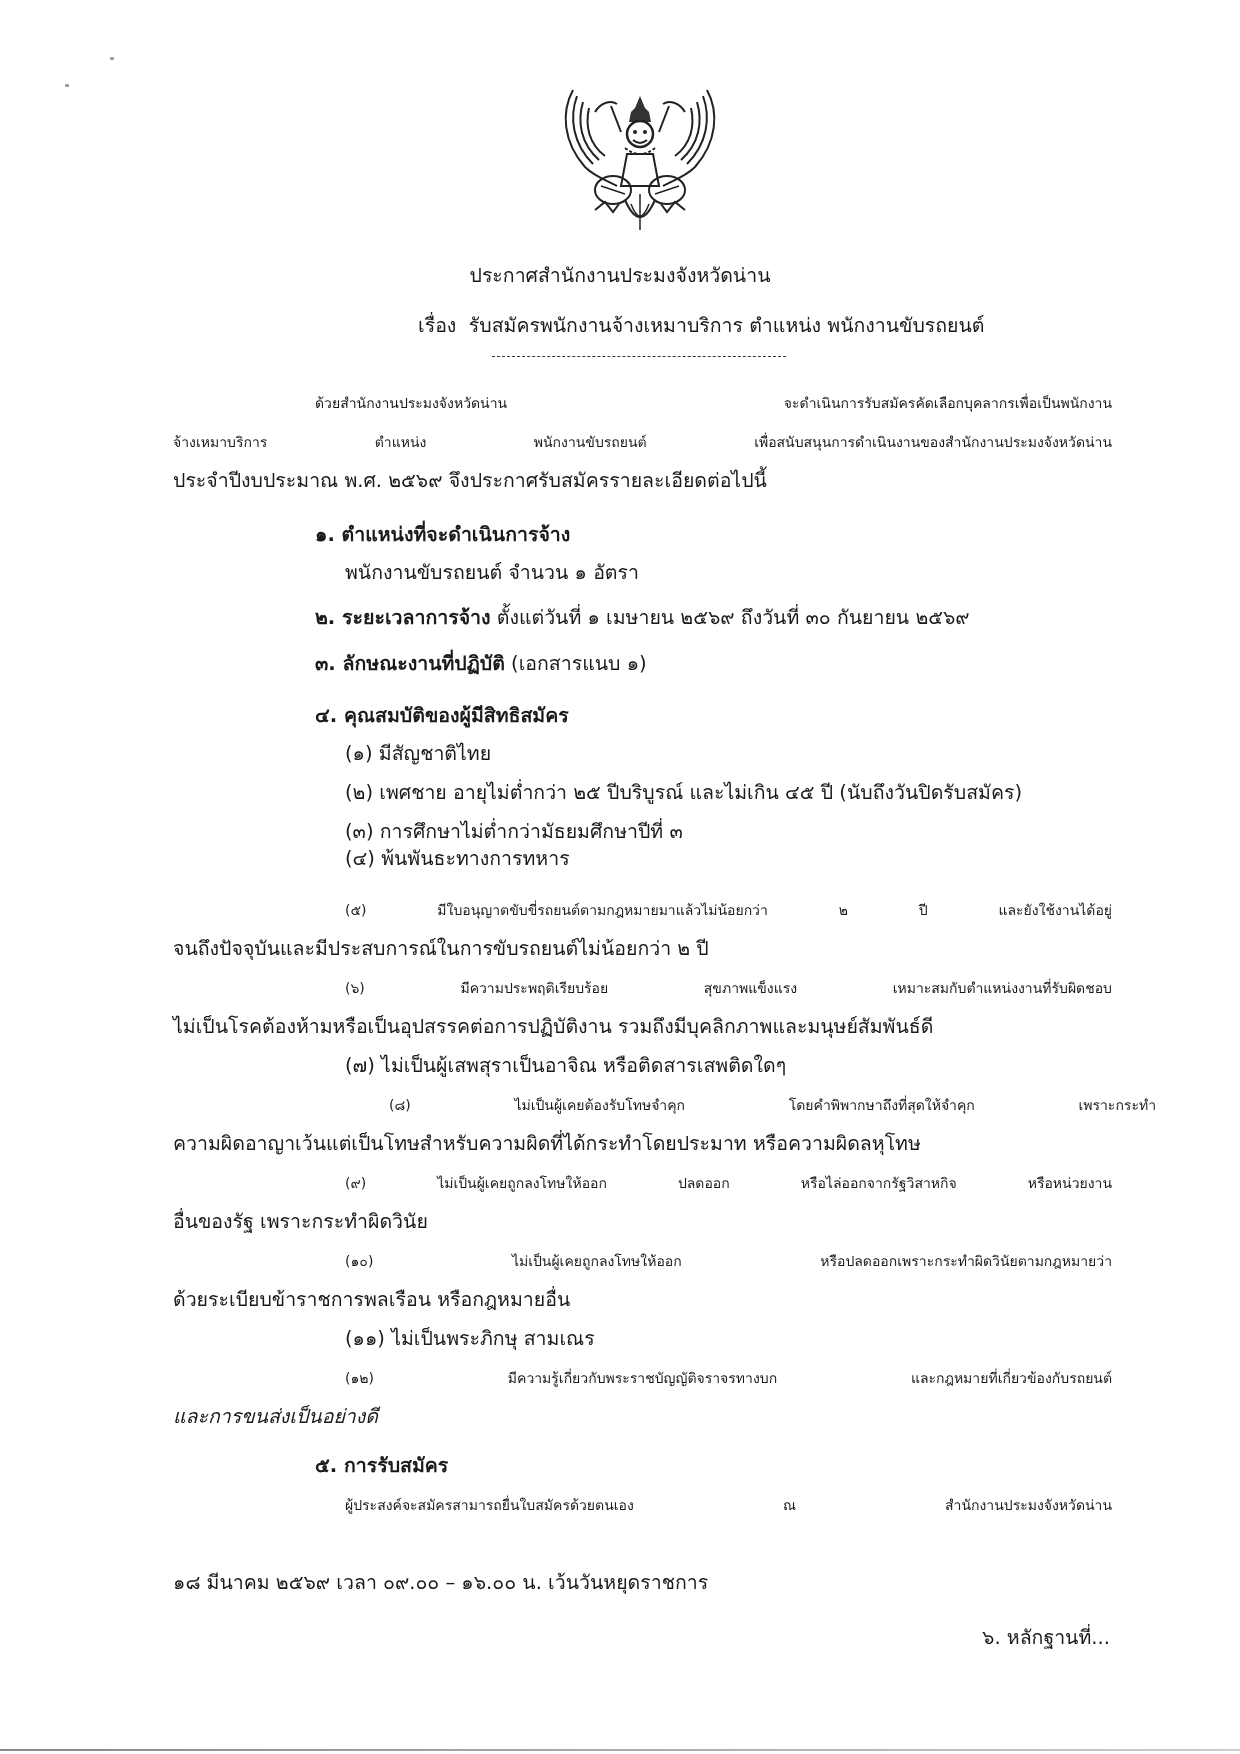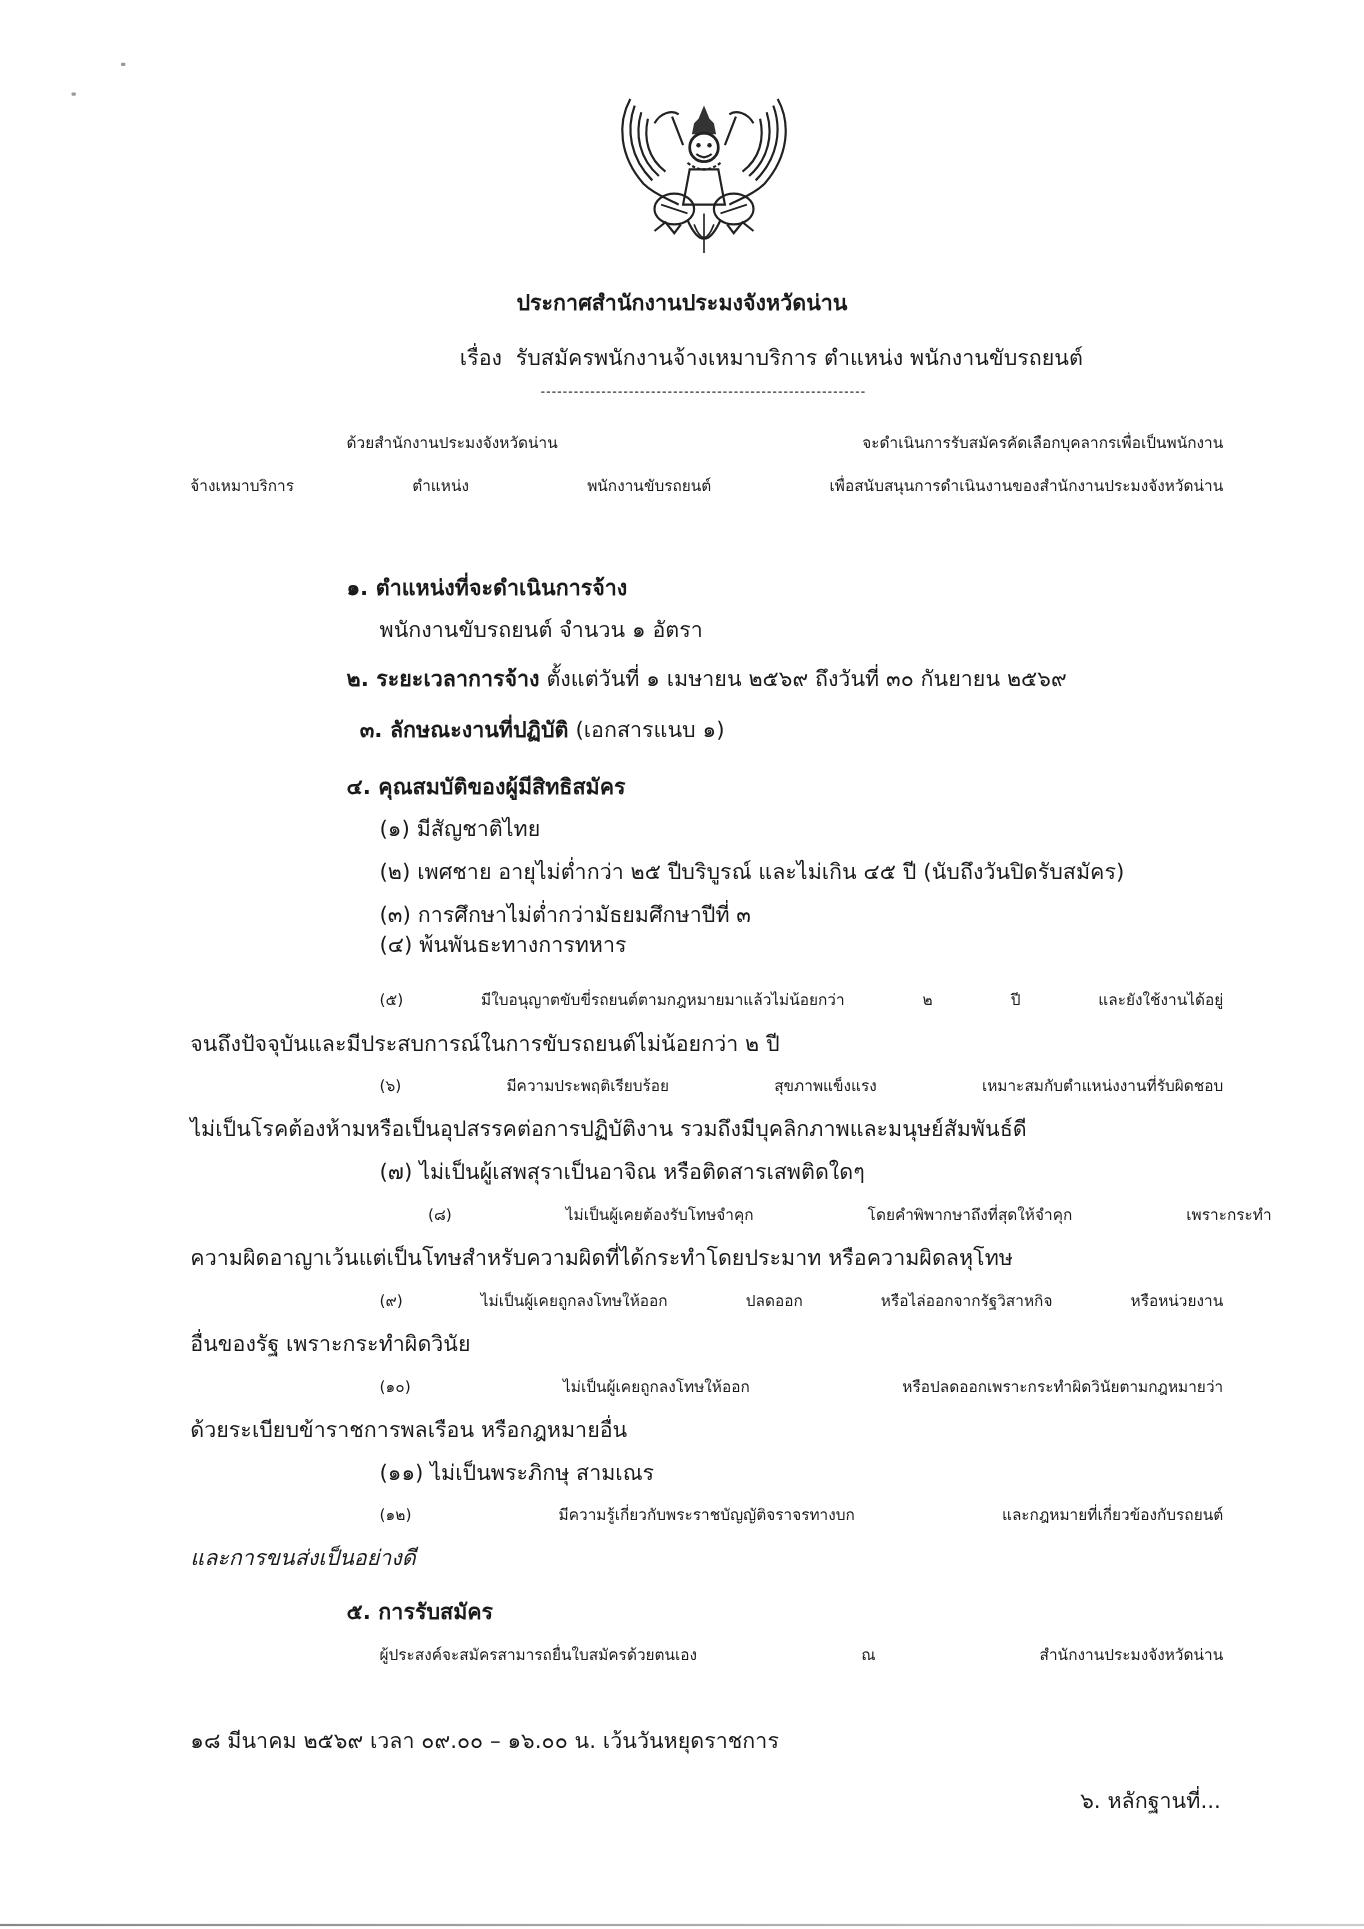--- a/index.html
+++ b/index.html
@@ -71,38 +71,39 @@
     <ellipse cx="112" cy="108" rx="18" ry="14" fill="none" stroke="#222" stroke-width="2"></ellipse>
     <path d="M46 104 L70 112 M100 112 L124 104" stroke="#222" stroke-width="1.5"></path>
 
     <path d="M40 128 L50 120 L58 130 L64 122 M130 128 L120 120 L112 130 L106 122" fill="none" stroke="#222" stroke-width="2"></path>
 
     <path d="M70 118 Q85 152 100 118" fill="none" stroke="#222" stroke-width="2"></path>
     <path d="M76 122 Q85 146 94 122" fill="none" stroke="#222" stroke-width="1.5"></path>
     <path d="M85 112 L85 148" stroke="#222" stroke-width="1.5"></path>
   </svg>
 
-  <div class="line center" style="top:262px;font-weight:bold;">ประกาศสำนักงานประมงจังหวัดน่าน</div>
+  <div class="line center" style="top:262px;">ประกาศสำนักงานประมงจังหวัดน่าน</div>
   <div class="line" style="top:312px;left:418px;">
     <span>เรื่อง</span>&nbsp;&nbsp;<span>รับสมัครพนักงานจ้างเหมาบริการ ตำแหน่ง พนักงานขับรถยนต์</span>
   </div>
   <div class="sep"></div>
 
   <div class="justify-line" style="top:389px;left:315px;width:797px;">ด้วยสำนักงานประมงจังหวัดน่าน จะดำเนินการรับสมัครคัดเลือกบุคลากรเพื่อเป็นพนักงาน</div>
   <div class="justify-line" style="top:428px;left:173px;width:939px;">จ้างเหมาบริการ ตำแหน่ง พนักงานขับรถยนต์ เพื่อสนับสนุนการดำเนินงานของสำนักงานประมงจังหวัดน่าน</div>
+  <div class="line" style="top:467px;left:173px;">ประจำปีงบประมาณ พ.ศ. ๒๕๖๙ จึงประกาศรับสมัครรายละเอียดต่อไปนี้</div>
 
   <div class="line bold" style="top:521px;left:315px;">๑. ตำแหน่งที่จะดำเนินการจ้าง</div>
   <div class="line" style="top:559px;left:345px;">พนักงานขับรถยนต์ จำนวน ๑ อัตรา</div>
 
   <div class="line" style="top:604px;left:315px;">
     <span class="bold">๒. ระยะเวลาการจ้าง</span>
     <span>ตั้งแต่วันที่ ๑ เมษายน ๒๕๖๙ ถึงวันที่ ๓๐ กันยายน ๒๕๖๙</span>
   </div>
 
-  <div class="line" style="top:650px;left:327px;">
+  <div class="line" style="top:650px;left:315px;">
     <span class="bold">๓. ลักษณะงานที่ปฏิบัติ</span>
     <span>(เอกสารแนบ ๑)</span>
   </div>
 
   <div class="line bold" style="top:702px;left:315px;">๔. คุณสมบัติของผู้มีสิทธิสมัคร</div>
 
   <div class="line" style="top:740px;left:345px;">(๑) มีสัญชาติไทย</div>
   <div class="line" style="top:779px;left:345px;">(๒) เพศชาย อายุไม่ต่ำกว่า ๒๕ ปีบริบูรณ์ และไม่เกิน ๔๕ ปี (นับถึงวันปิดรับสมัคร)</div>
   <div class="line" style="top:818px;left:345px;">(๓) การศึกษาไม่ต่ำกว่ามัธยมศึกษาปีที่ ๓</div>
   <div class="line" style="top:845px;left:345px;">(๔) พ้นพันธะทางการทหาร</div>

